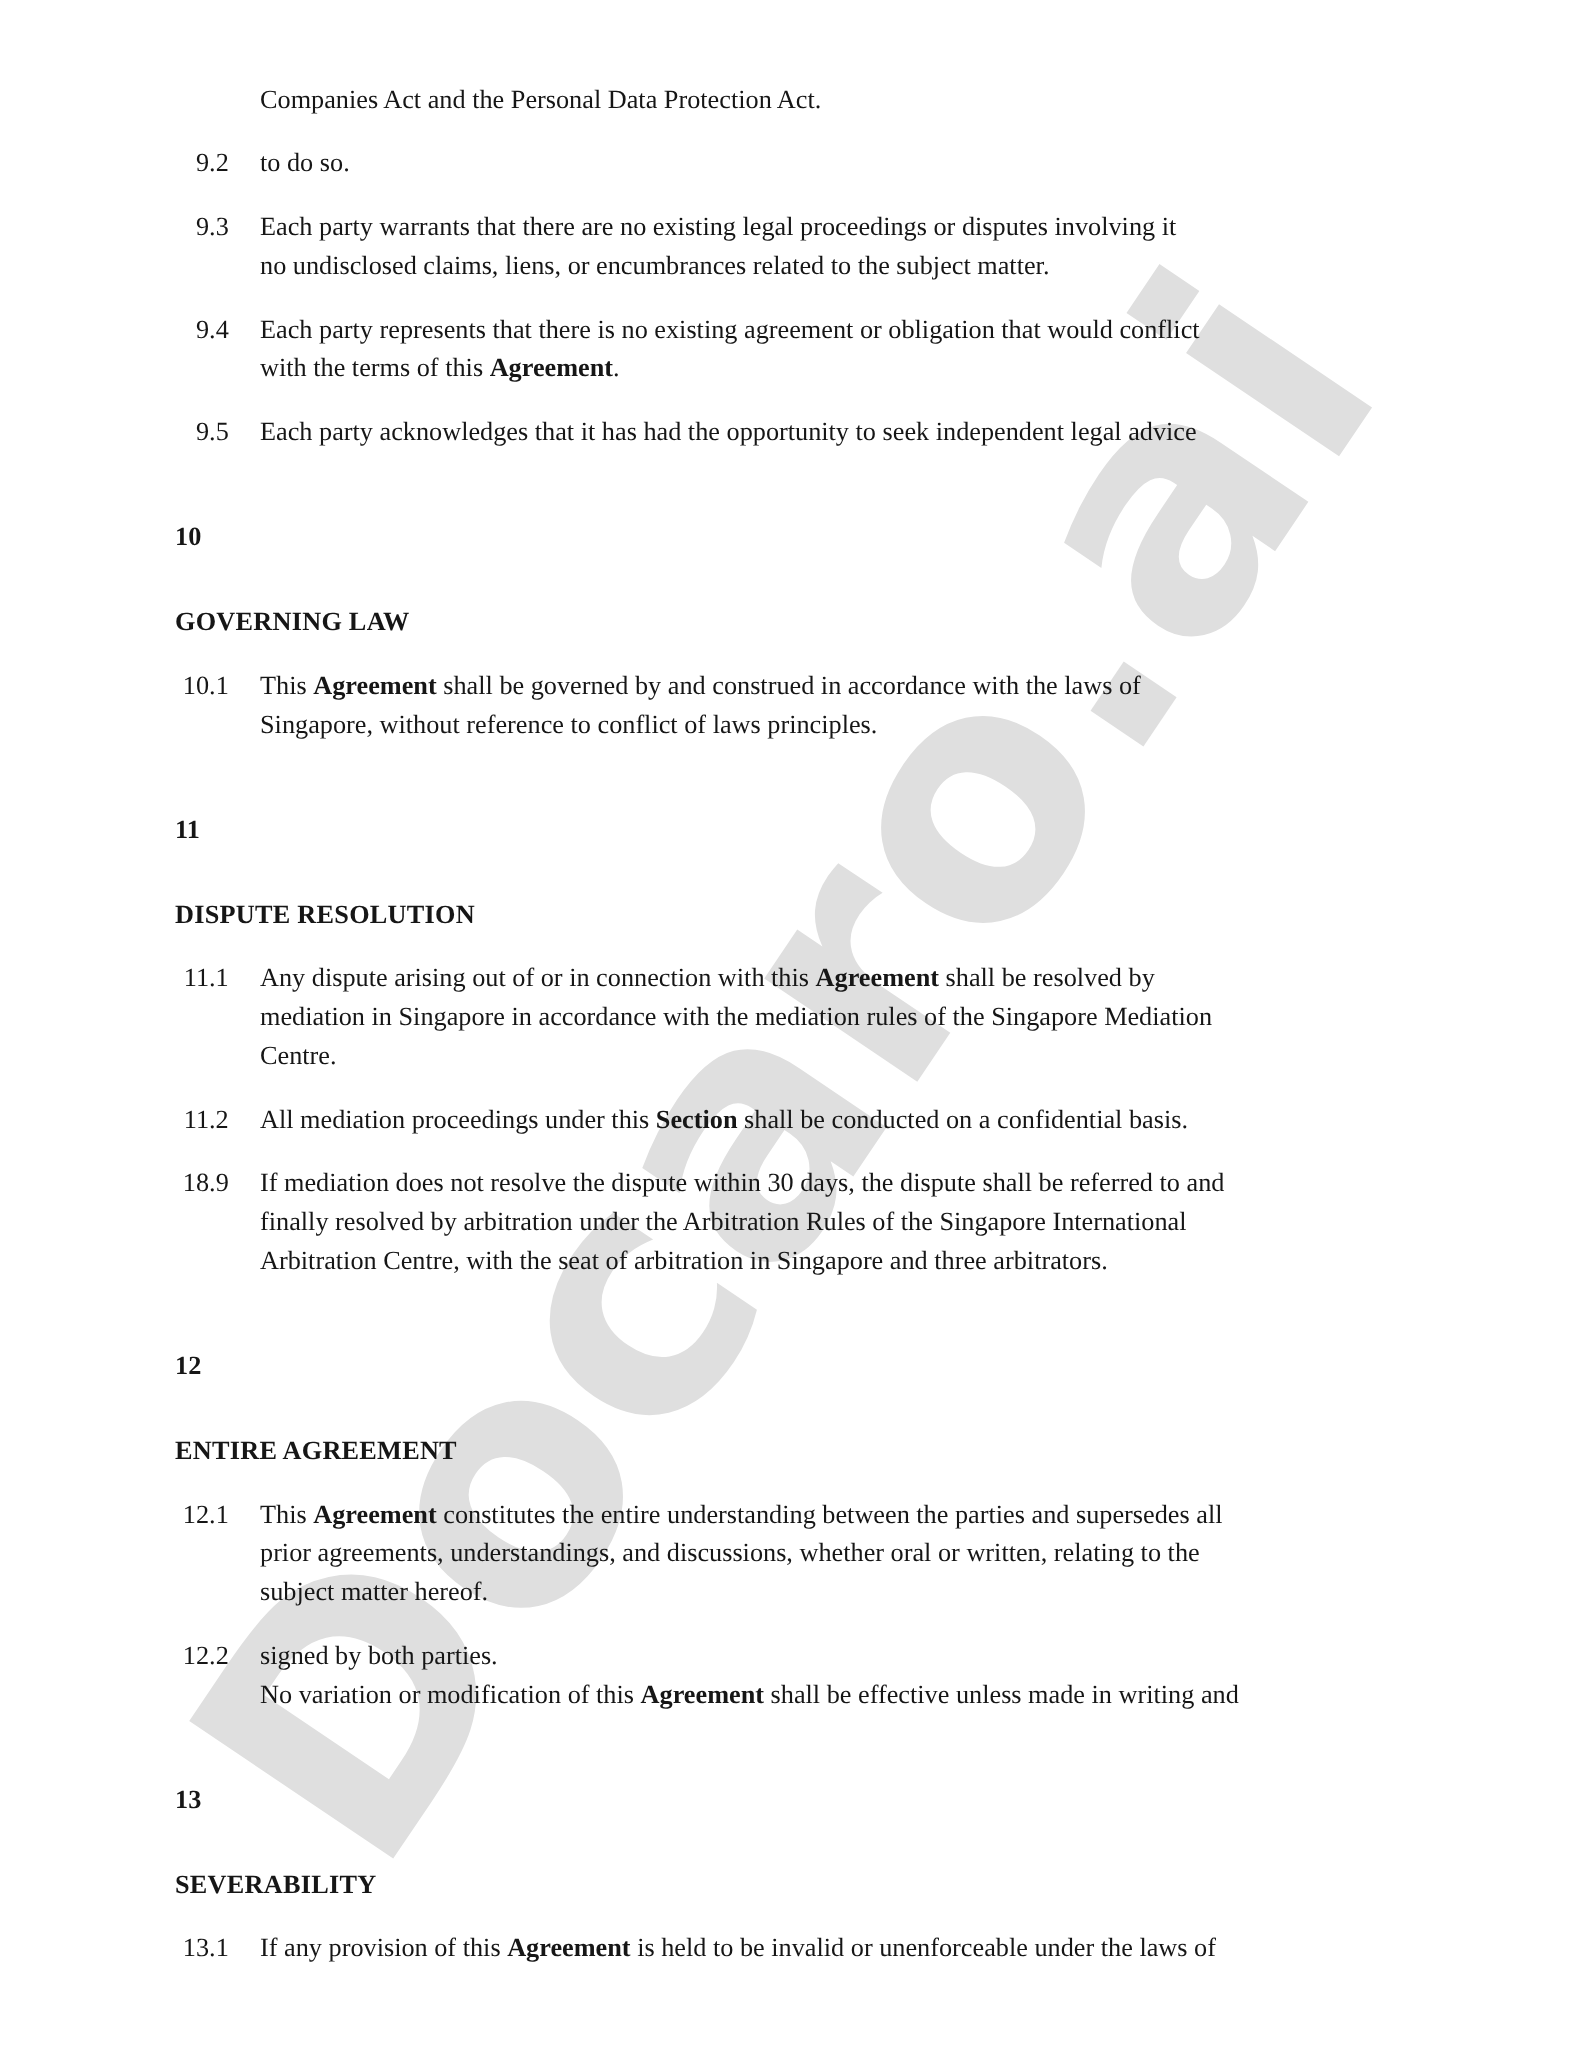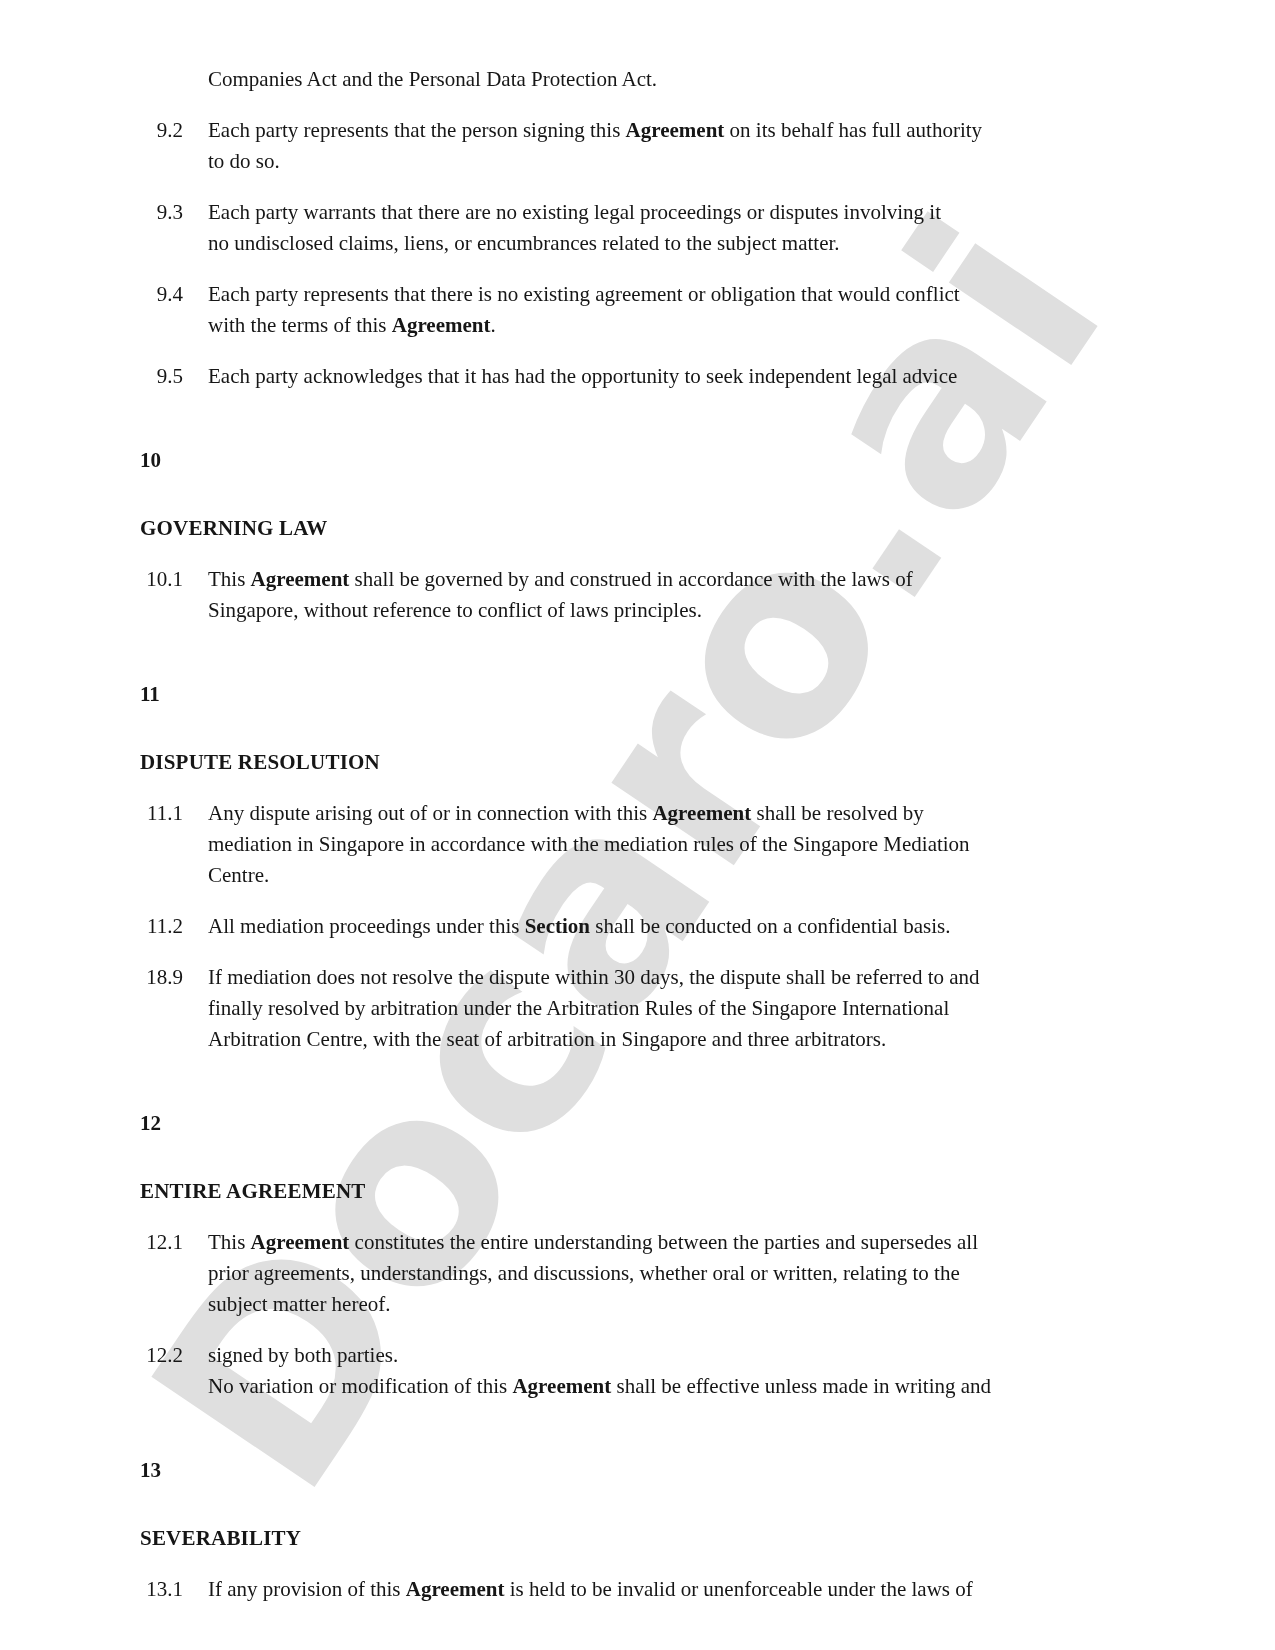--- a/index.html
+++ b/index.html
@@ -55,21 +55,20 @@
         <div class="num"></div>
         <div class="gap"></div>
         <div class="txt">
           <div class="line"><span>Companies Act and the Personal Data Protection Act.</span></div>
         </div>
       </div>
       <div class="block clause">
         <div class="num">9.2</div>
         <div class="gap"></div>
         <div class="txt">
-          <div class="line"><span>Each party represents that the person signing this </span><b>Agreement</b><span> on its behalf has full authority</span></div>
           <div class="line"><span>to do so.</span></div>
         </div>
       </div>
       <div class="block clause">
         <div class="num">9.3</div>
         <div class="gap"></div>
         <div class="txt">
           <div class="line"><span>Each party warrants that there are no existing legal proceedings or disputes involving it</span></div>
           <div class="line"><span>no undisclosed claims, liens, or encumbrances related to the subject matter.</span></div>
         </div>

